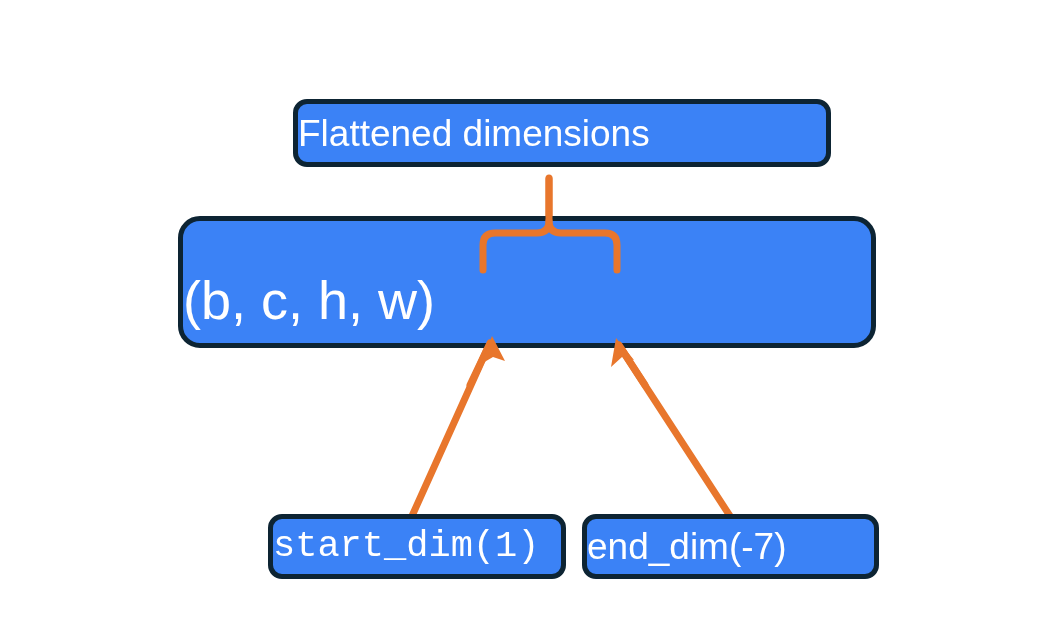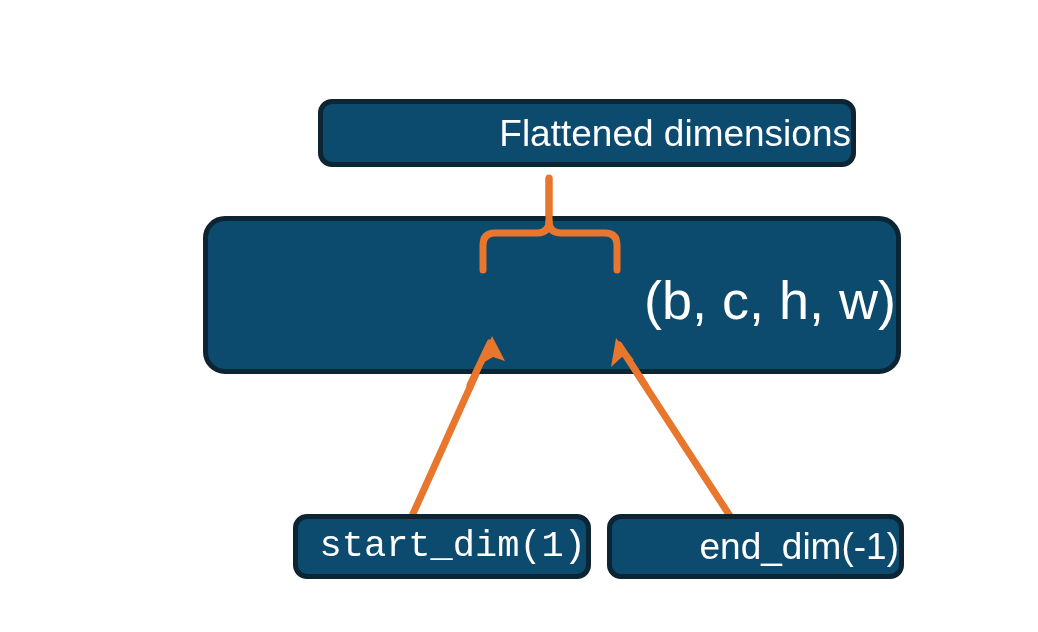--- a/index.html
+++ b/index.html
@@ -16,46 +16,45 @@
   }
   #canvas {
     position: absolute;
     left: 0; top: 0;
     width: 1038px;
     height: 632px;
   }
   .node {
     position: absolute;
     box-sizing: border-box;
-    background: #0c4a6e;
+    background: #3b82f6;
     border: 5px solid #0d2433;
     border-radius: 14px;
     display: flex;
     align-items: center;
-    justify-content: flex-end;
+    justify-content: flex-start;
     color: #ffffff;
     font-family: "Liberation Sans", sans-serif;
     font-weight: 400;
     line-height: 1;
     white-space: nowrap;
     user-select: none;
-    margin-left: 25px;
   }
   #node-flattened {
     left: 293px;
     top: 99px;
     width: 538px;
     height: 68px;
     font-size: 37px;
   }
   #node-shape {
     left: 178px;
     top: 216px;
     width: 698px;
-    height: 158px;
+    height: 132px;
     border-radius: 22px;
     font-size: 54px;
     align-items: flex-start;
     padding-top: 52px;
   }
   #node-startdim {
     left: 268px;
     top: 514px;
     width: 298px;
     height: 65px;
@@ -100,21 +99,21 @@
 
   <div class="node" id="node-shape">
     <span>(b, c, h, w)</span>
   </div>
 
   <div class="node" id="node-startdim">
     <span>start_dim(1)</span>
   </div>
 
   <div class="node" id="node-enddim">
-    <span>end_dim(-1)</span>
+    <span>end_dim(-7)</span>
   </div>
 
   <svg class="overlay-svg svg-over" viewBox="0 0 1038 632">
 
     <path d="M 483 270
              L 483 245
              Q 483 233 495 233
              L 537 233
              Q 549 233 549 221
              Q 549 233 561 233

